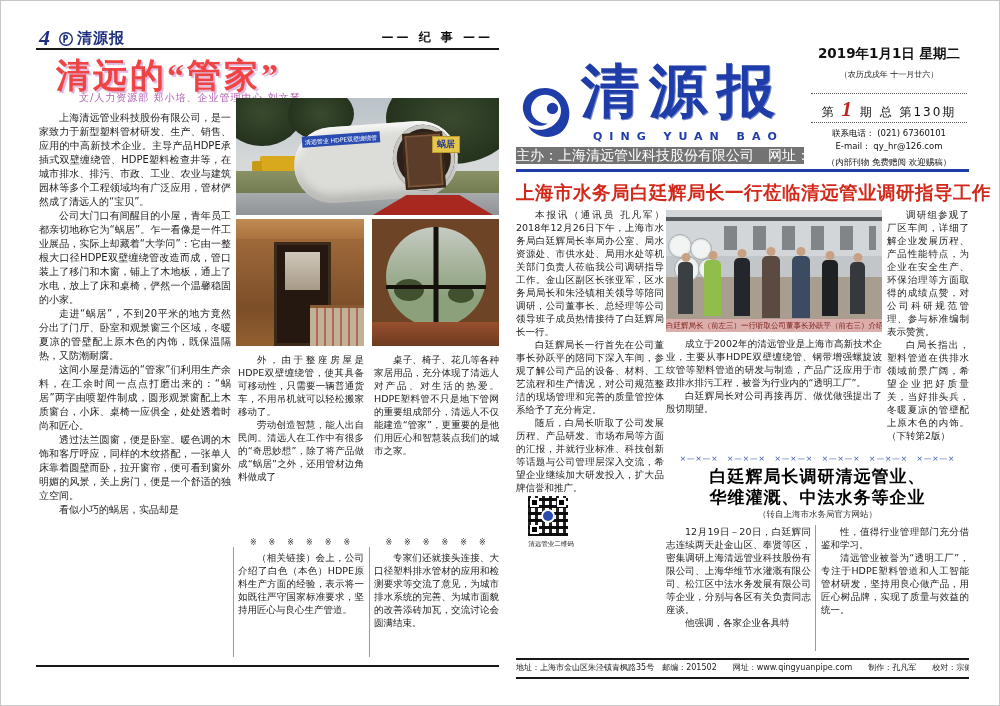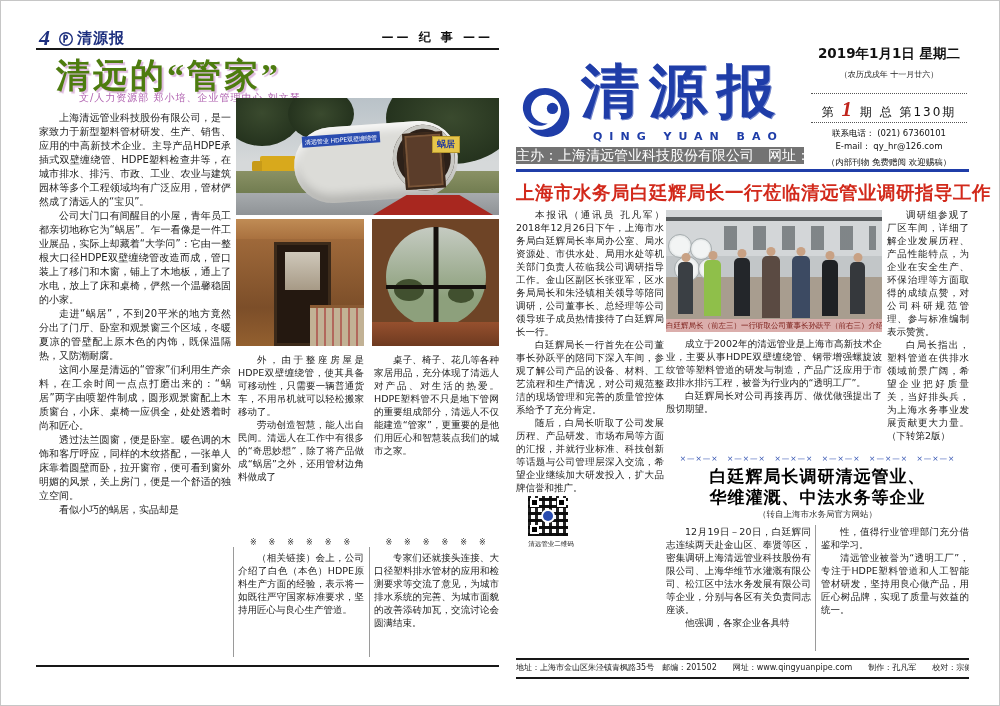--- a/index.html
+++ b/index.html
@@ -7,21 +7,21 @@
          box-sizing:border-box;font-family:"DejaVu Sans","Liberation Sans",sans-serif;color:#1a1a1a;overflow:hidden;}
   .abs{position:absolute;}
   
   .col{position:absolute;font-size:10px;line-height:14px;text-align:justify;overflow:hidden;color:#222;}
   .col p{margin:0;text-indent:2em;}
   .col-sm{line-height:13px;font-size:9.5px;}
   
   .lp-head-num{font-family:"Liberation Serif",serif;font-style:italic;font-weight:bold;font-size:22px;color:#1d2f7e;}
   .lp-head-name{font-family:"Liberation Serif",serif;font-weight:bold;font-size:15px;color:#1d2f7e;letter-spacing:1px;}
   .lp-section{font-size:12px;letter-spacing:3px;color:#111;font-weight:bold;}
-  .lp-title{font-family:"Liberation Serif",serif;font-size:34px;font-weight:bold;color:#4d7c0f;
+  .lp-title{font-family:"Liberation Serif",serif;font-size:34px;font-weight:bold;color:#ef4444;
             letter-spacing:3px;text-shadow:2px 2px 1px #ddb9dd;white-space:nowrap;}
   .lp-byline{font-size:10px;color:#b061b0;letter-spacing:1px;white-space:nowrap;}
   .rule{position:absolute;background:#181818;}
   .vrule{position:absolute;width:1px;background:#9a9a9a;}
   .marks{position:absolute;font-size:8px;color:#333;text-align:center;letter-spacing:2px;white-space:nowrap;overflow:hidden;}
   
   .photo{position:absolute;overflow:hidden;}
   
   .p1{background:linear-gradient(#b9c2c8,#d6d9da 55%);}
   .p1 .tree{position:absolute;border-radius:50%;background:radial-gradient(#3a4a2e,#25331e 70%);}
@@ -264,21 +264,21 @@
         </div>
       <div class="cap">白廷辉局长（前左三）一行听取公司董事长孙跃平（前右三）介绍</div>
     </div>
 
     <div class="col col-sm" style="left:165px;top:336px;width:216px;height:117px;">
         <p>成立于2002年的清远管业是上海市高新技术企业，主要从事HDPE双壁缠绕管、钢带增强螺旋波纹管等塑料管道的研发与制造，产品广泛应用于市政排水排污工程，被誉为行业内的“透明工厂”。</p>
         <p>白廷辉局长对公司再接再厉、做优做强提出了殷切期望。</p>
       </div>
     <div class="col col-sm" style="left:386px;top:207px;width:82px;height:234px;">
         <p>调研组参观了厂区车间，详细了解企业发展历程、产品性能特点，为企业在安全生产、环保治理等方面取得的成绩点赞，对公司科研规范管理、参与标准编制表示赞赏。</p>
-        <p>白局长指出，塑料管道在供排水领域前景广阔，希望企业把好质量关，当好排头兵，为上海水务事业发展贡献更大力量。（下转第2版）</p>
+        <p>白局长指出，塑料管道在供排水领域前景广阔，希望企业把好质量关，当好排头兵，冬暖夏凉的管壁配上原木色的内饰。（下转第2版）</p>
       </div>
 
     <div class="ornament" style="left:165px;top:453px;width:303px;text-align:center;">×—×—×　×—×—×　×—×—×　×—×—×　×—×—×　×—×—×</div>
     <div class="box-head" style="left:165px;top:465px;width:303px;">
       <div>白廷辉局长调研清远管业、</div>
       <div>华维灌溉、中法水务等企业</div>
     </div>
     <div class="box-src" style="left:165px;top:508px;width:303px;">（转自上海市水务局官方网站）</div>
     <div class="col col-sm" style="left:165px;top:524px;width:145px;height:130px;">
         <p>12月19日－20日，白廷辉同志连续两天赴金山区、奉贤等区，密集调研上海清远管业科技股份有限公司、上海华维节水灌溉有限公司、松江区中法水务发展有限公司等企业，分别与各区有关负责同志座谈。</p>

